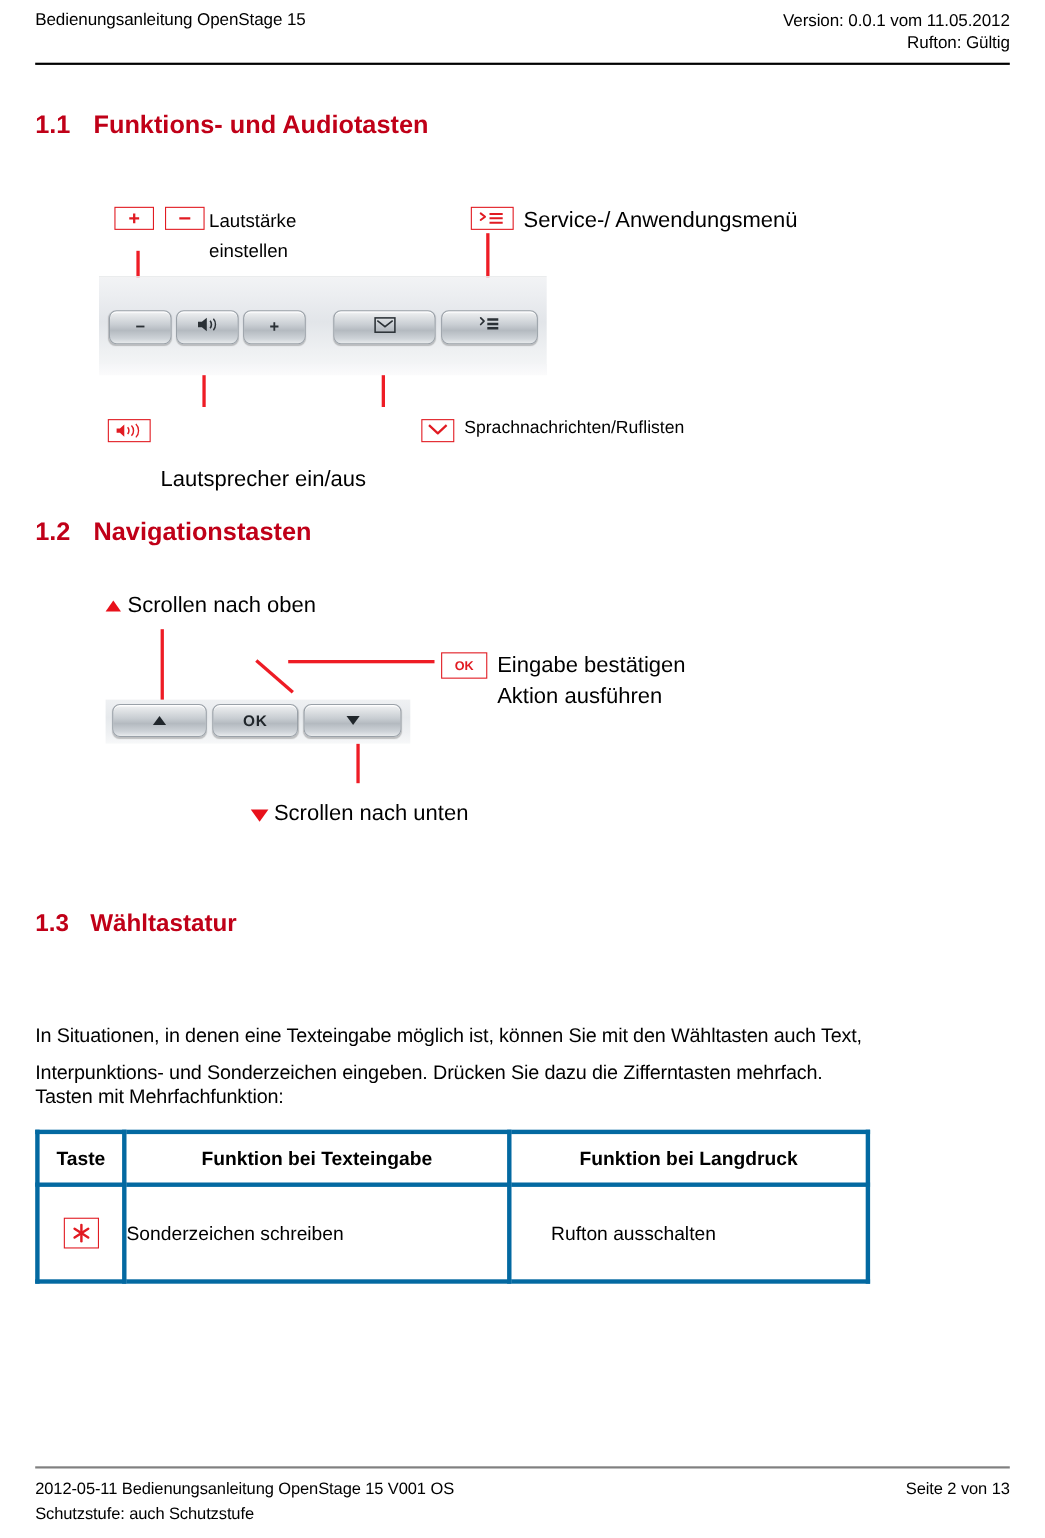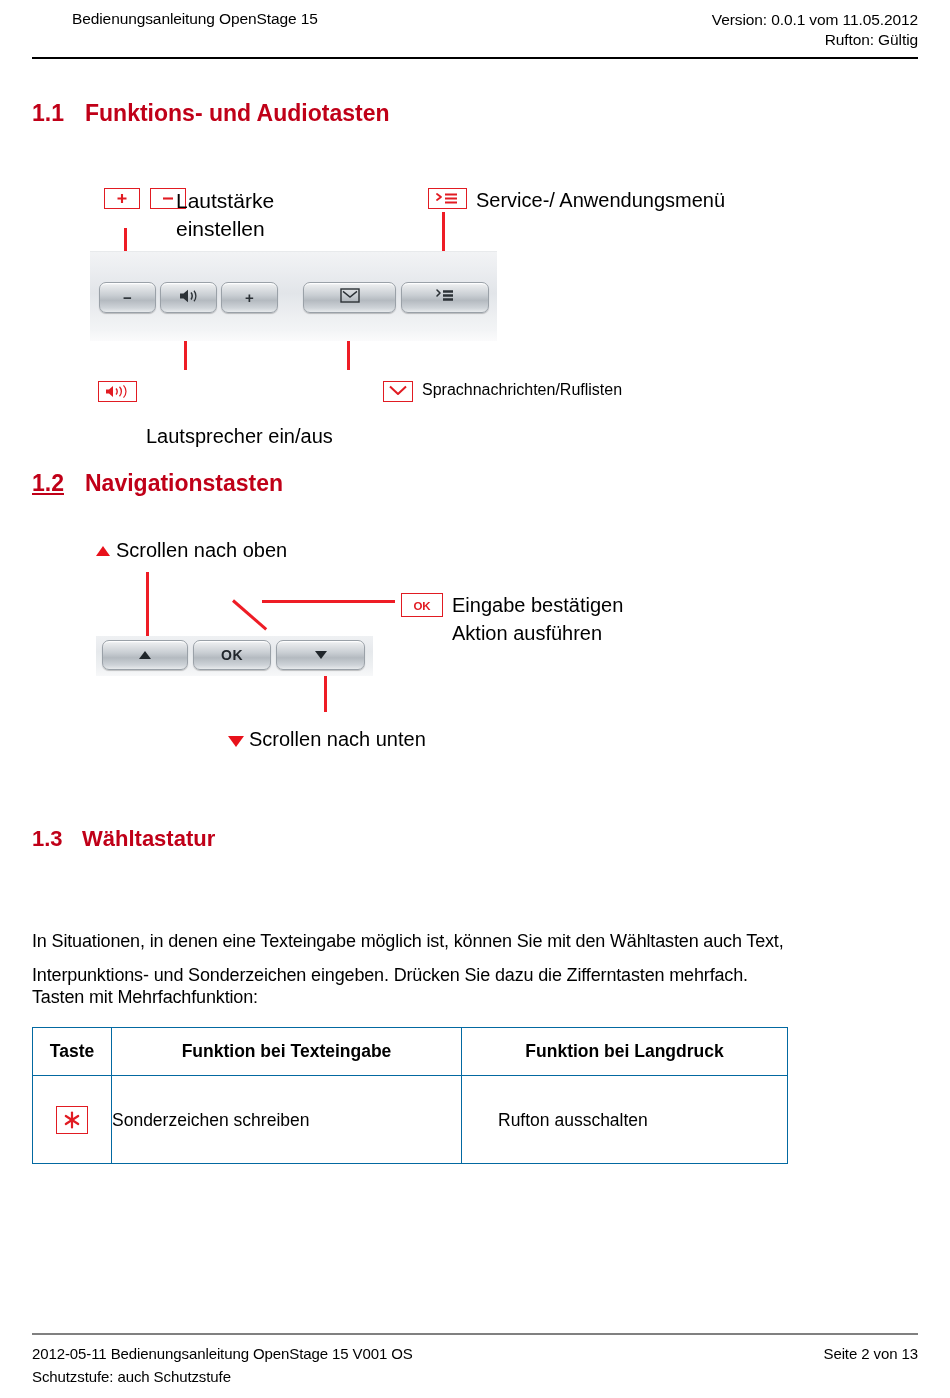--- a/index.html
+++ b/index.html
@@ -17,21 +17,20 @@
   
   .page-header {
     position: absolute;
     left: 32px; top: 10px; right: 32px;
     height: 48px;
   }
   .hdr-left {
     position: absolute; left: 0; top: 0;
     font-size: 15.5px;
     letter-spacing: -0.1px;
-    margin-left: 40px;
   }
   .hdr-right {
     position: absolute; right: 0; top: 0;
     text-align: right;
     font-size: 15.5px;
     line-height: 20px;
     letter-spacing: -0.1px;
   }
   .hdr-rule {
     position: absolute;
@@ -45,40 +44,40 @@
     position: absolute;
     color: #c00018;
     font-weight: bold;
     font-size: 23px;
     white-space: nowrap;
   }
   .section-heading .num { display: inline-block; }
   .sh-1 { left: 32px; top: 100px; }
   .sh-1 .num { width: 53px; }
   .sh-2 { left: 32px; top: 470px; }
-  .sh-2 .num { width: 53px; text-decoration: underline; }
+  .sh-2 .num { width: 53px; }
   .sh-3 { left: 32px; top: 826px; font-size: 22px; }
   .sh-3 .num { width: 50px; }
 
   
   .keyicon {
     display: inline-block;
     border: 1.6px solid #e11b22;
     background: #ffffff;
     vertical-align: middle;
     position: relative;
   }
   .keyicon svg { display: block; }
 
   
   .fig1 { position: absolute; left: 0; top: 0; width: 950px; height: 430px; }
 
   .lbl-vol {
-    position: absolute; left: 176px; top: 187px;
-    font-size: 21px; line-height: 28px;
+    position: absolute; left: 190px; top: 187px;
+    font-size: 17px; line-height: 28px;
   }
   .icon-vol-wrap { position: absolute; left: 104px; top: 188px; }
   .icon-vol-wrap .keyicon { margin-right: 6px; }
 
   .lbl-service {
     position: absolute; left: 476px; top: 189px;
     font-size: 20px; white-space: nowrap;
   }
   .icon-service-wrap { position: absolute; left: 428px; top: 188px; }
 
@@ -229,21 +228,21 @@
 
   
   .keytable {
     position: absolute;
     left: 32px; top: 1027px;
     width: 755px;
     border-collapse: collapse;
     table-layout: fixed;
   }
   .keytable td, .keytable th {
-    border: 1px solid #0369a1;
+    border: 4px solid #0369a1;
     padding: 0;
     vertical-align: middle;
   }
   .keytable thead th {
     height: 48px;
     font-size: 17.5px;
     font-weight: bold;
   }
   .col-taste  { width: 79px; }
   .col-text   { width: 350px; }

